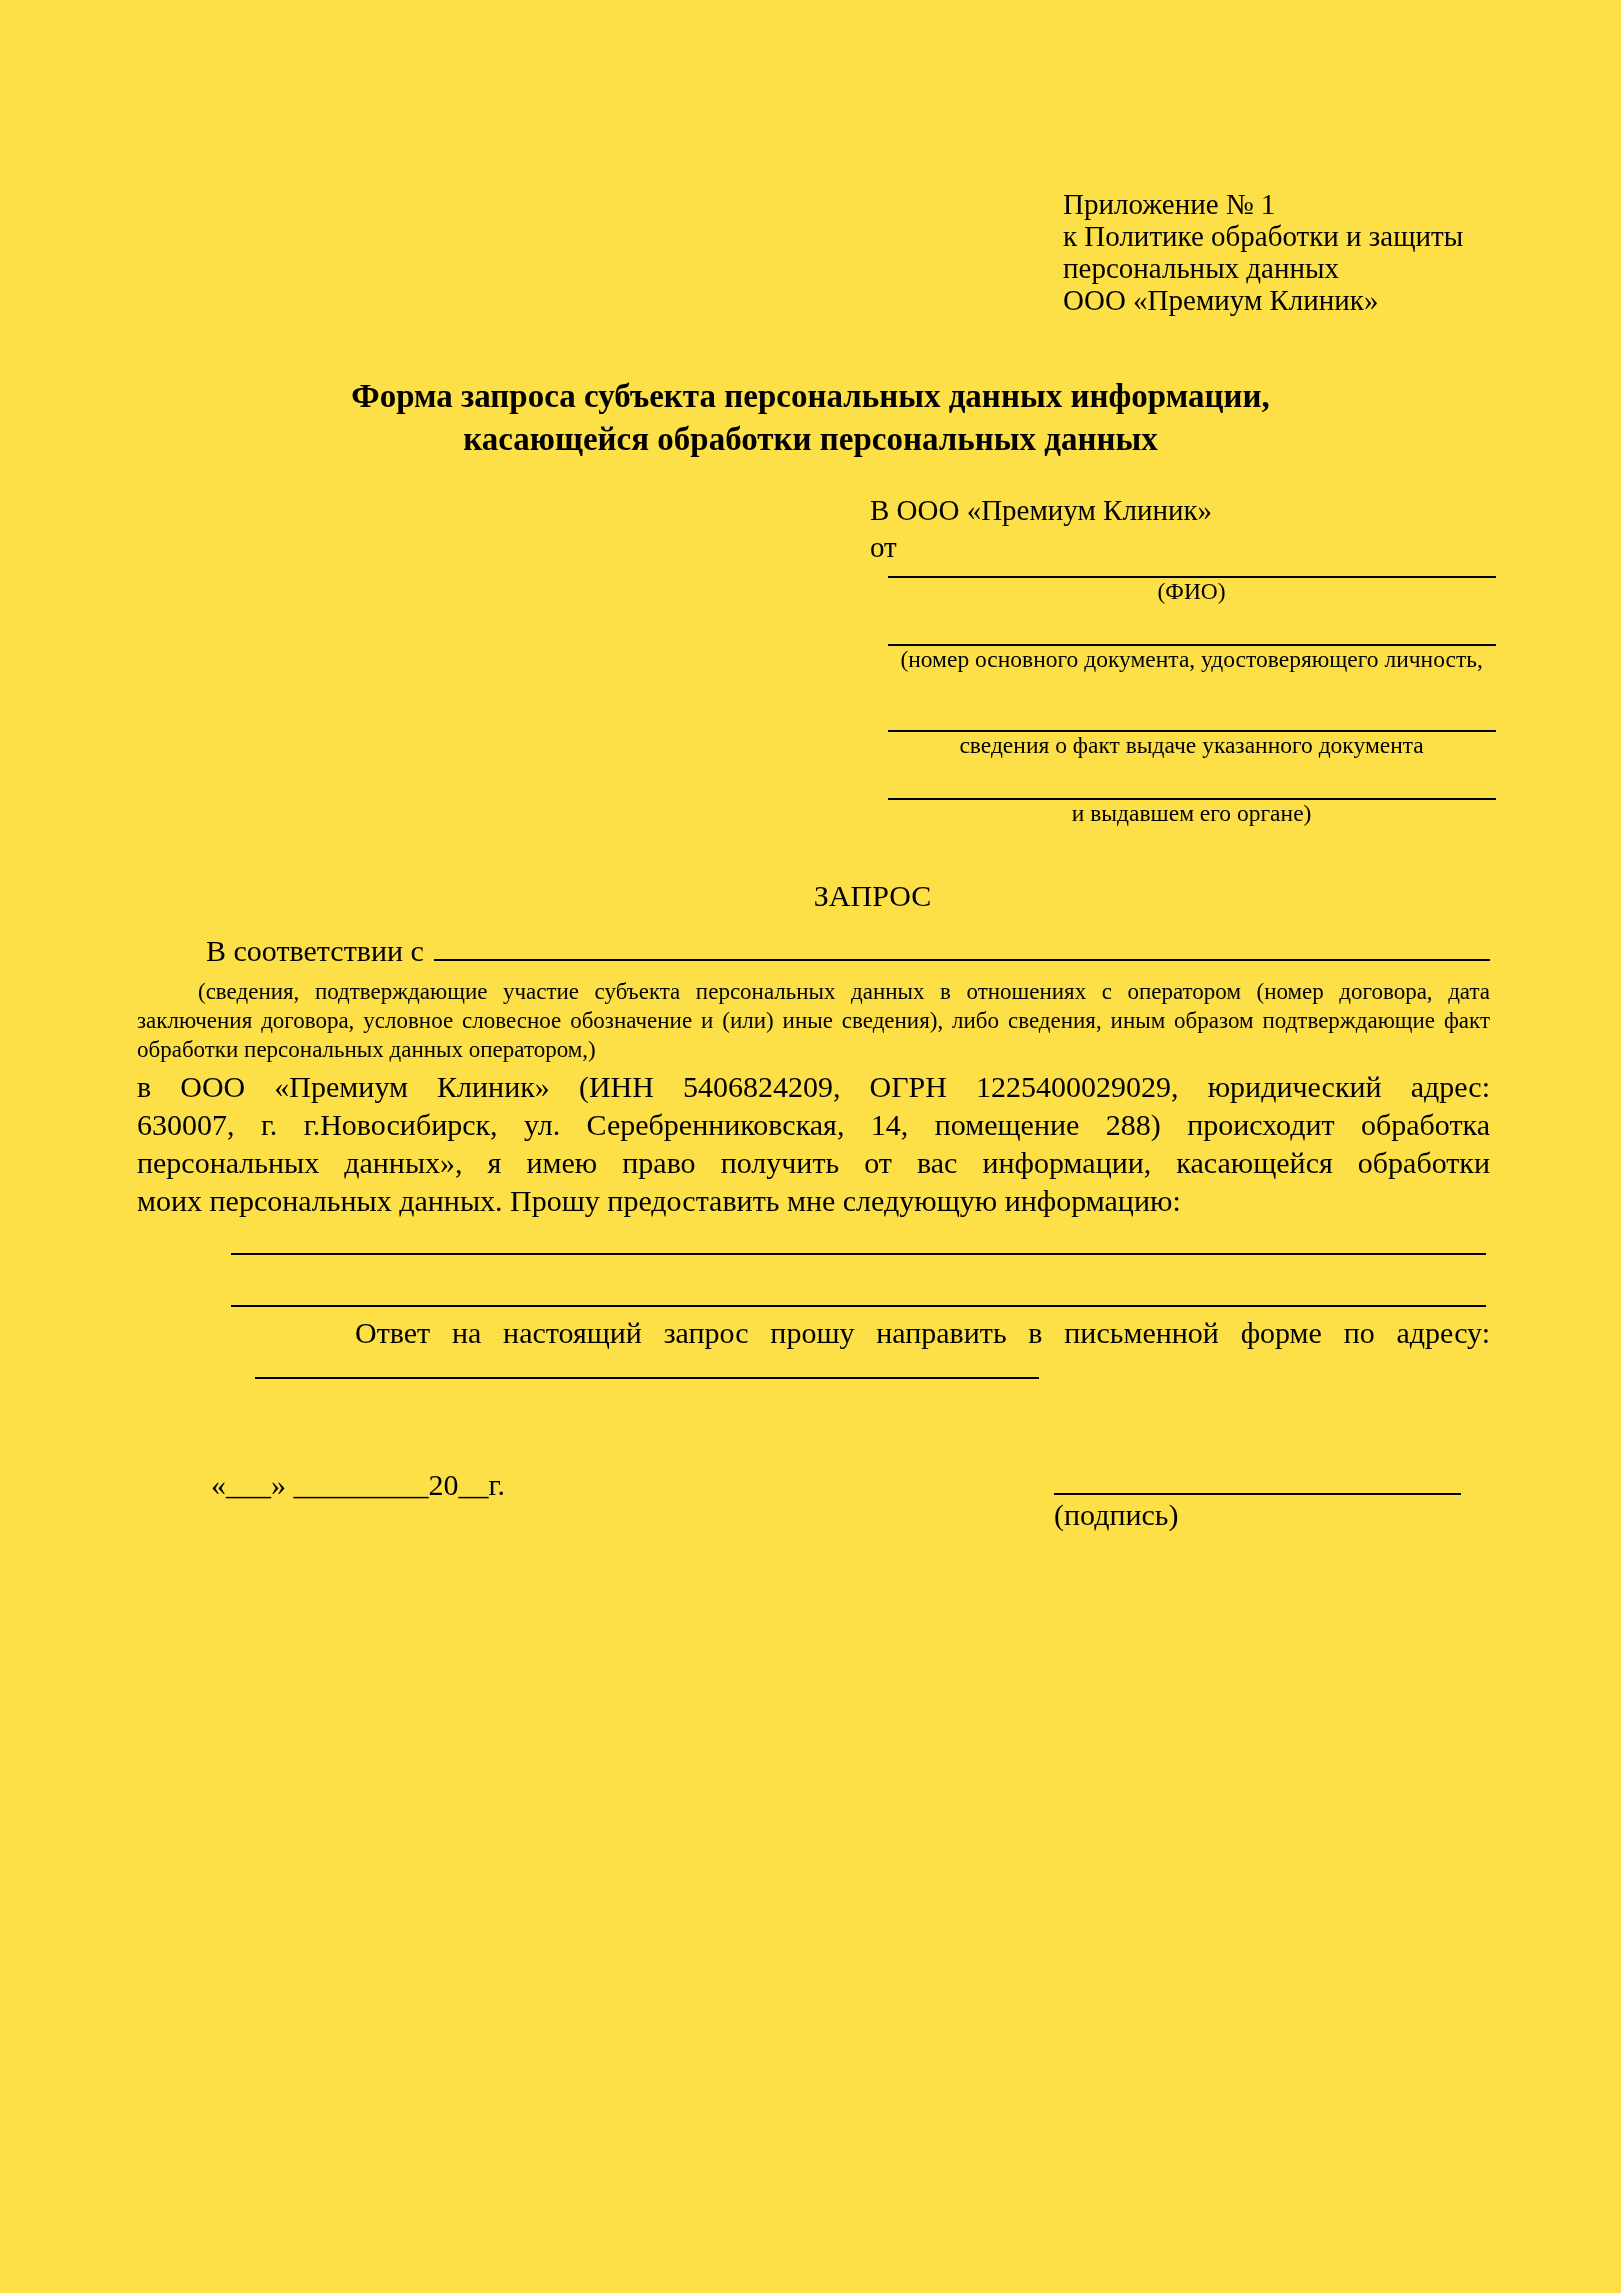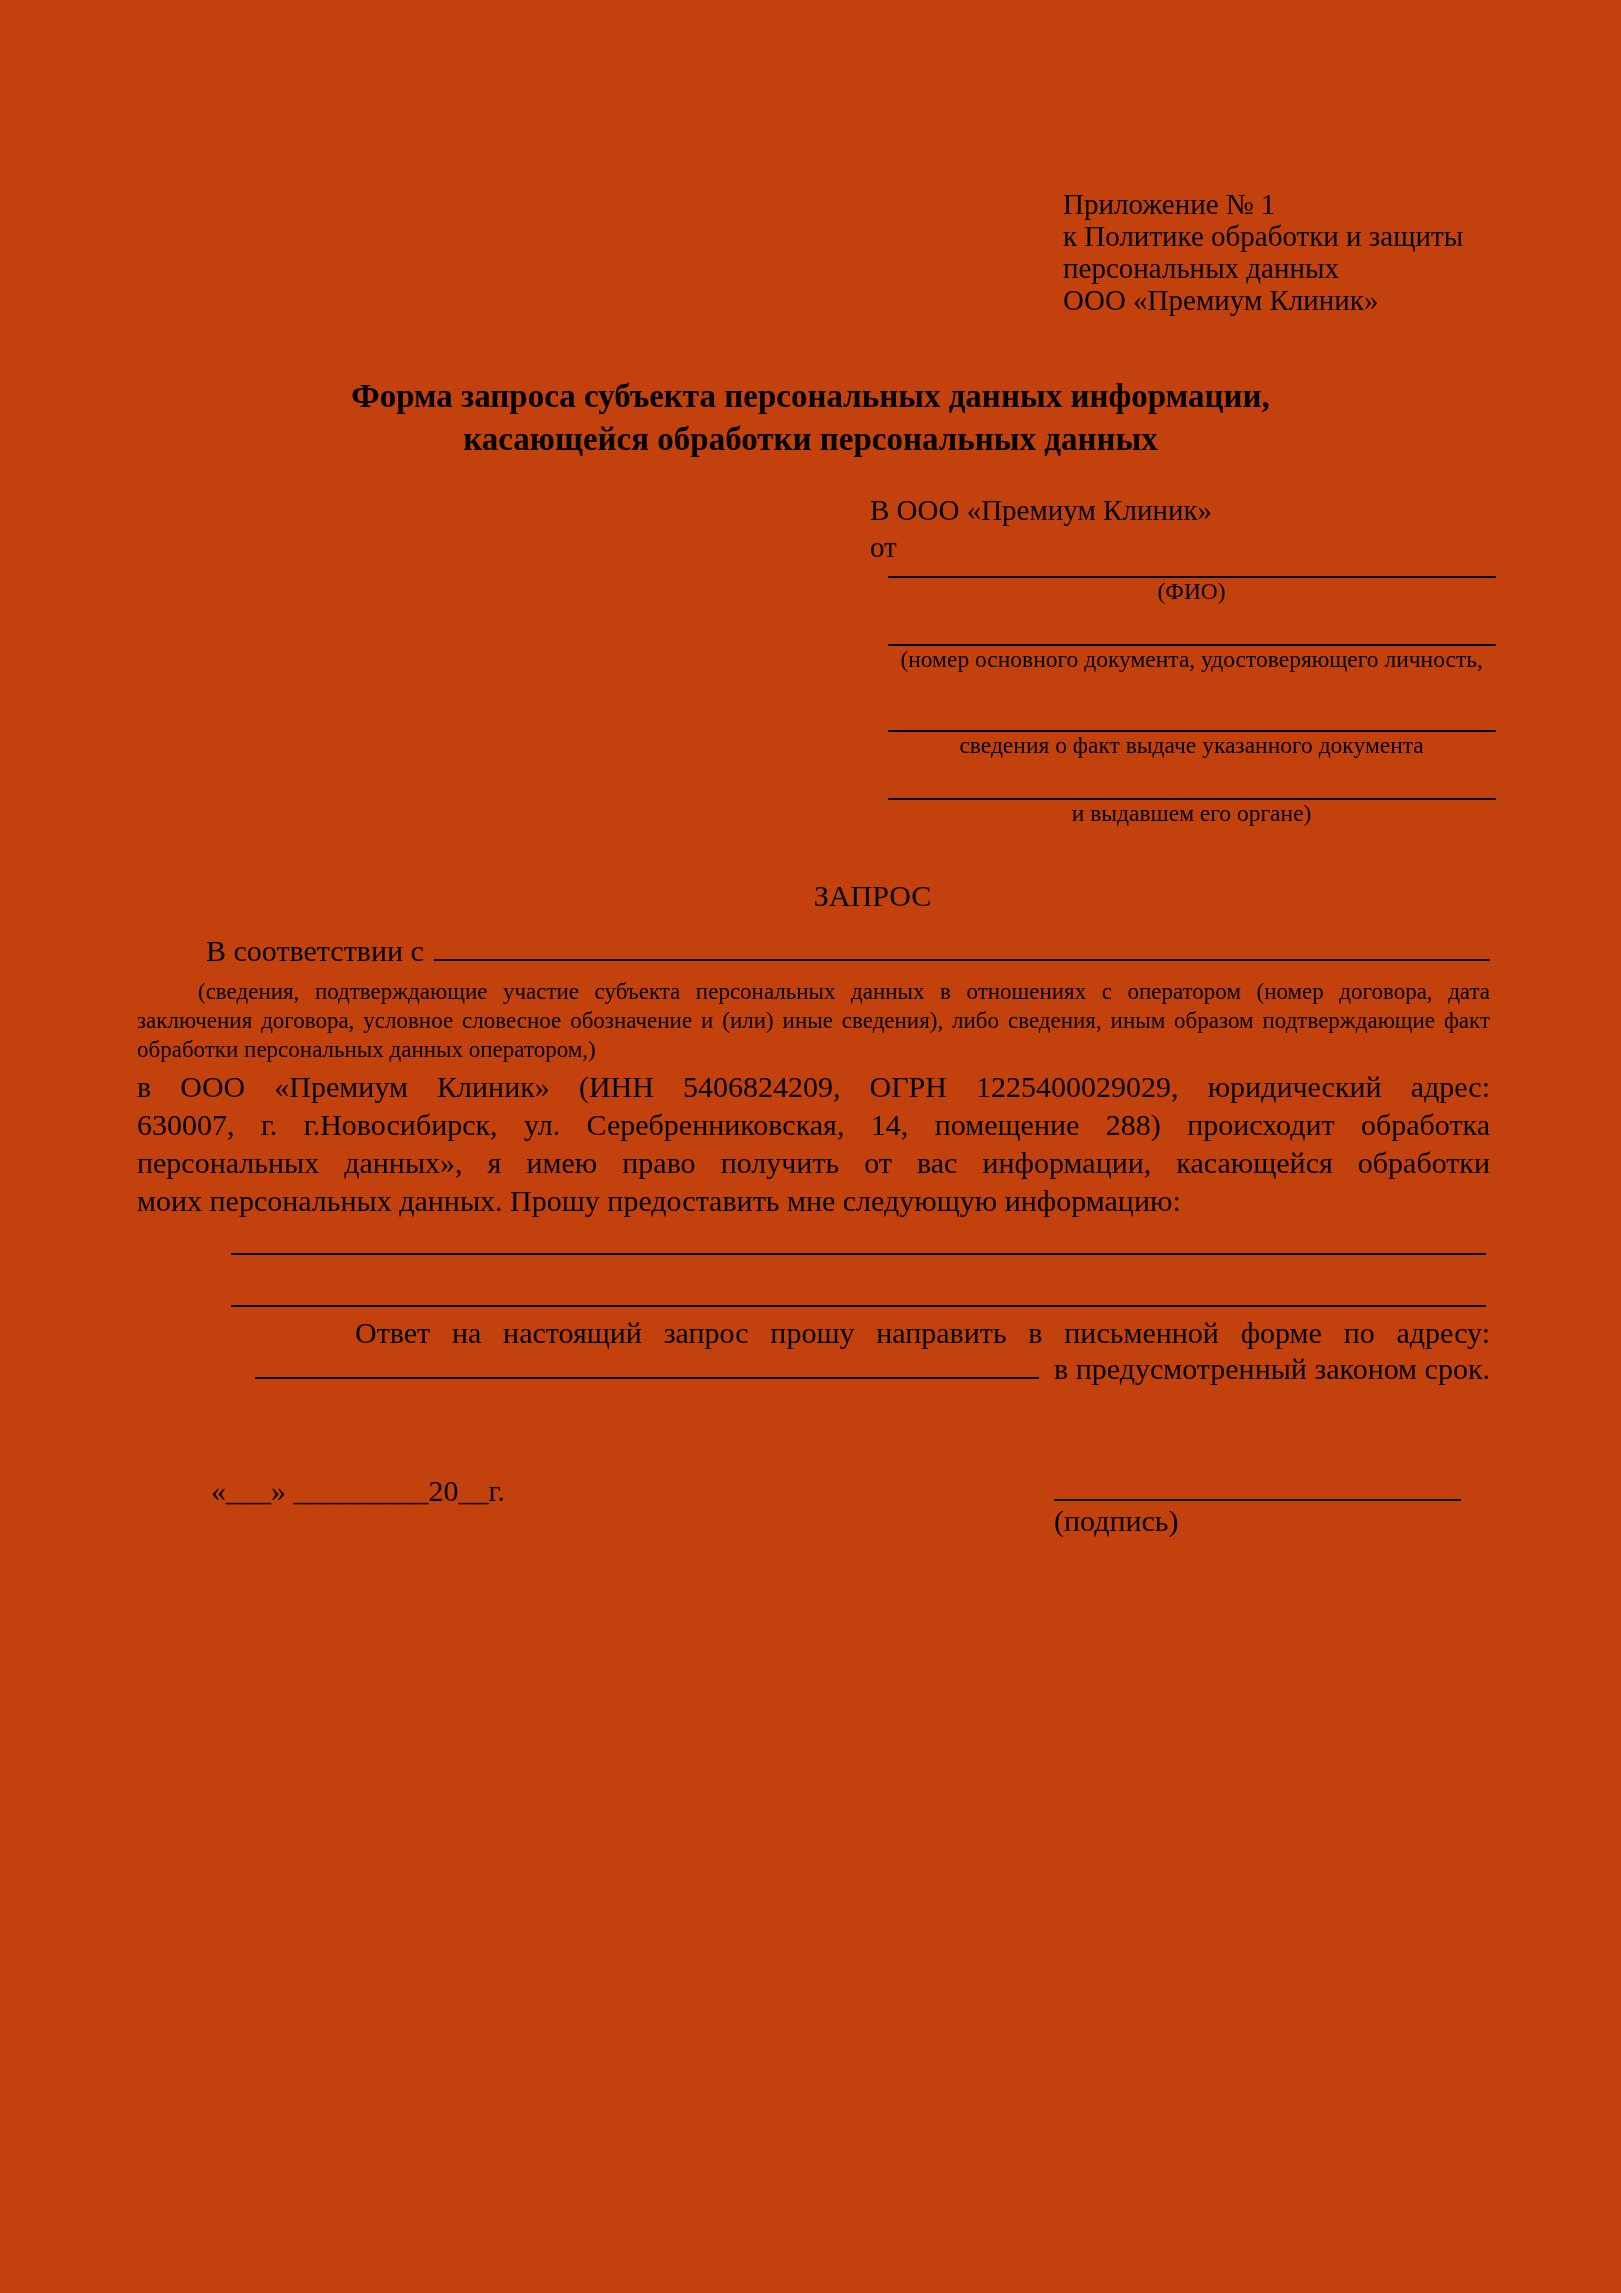--- a/index.html
+++ b/index.html
@@ -1,21 +1,21 @@
 <!DOCTYPE html>
 <html><head>
 <meta charset="utf-8">
 <style>
   * { margin: 0; padding: 0; box-sizing: border-box; }
   html, body { background: #ffffff; }
   .page {
     position: relative;
     width: 1621px;
     height: 2294px;
-    background: #c2410c;
+    background: #fde047;
     color: #000000;
     font-family: "Liberation Serif", "DejaVu Serif", serif;
     overflow: hidden;
   }
   .content {
     margin-left: 137px;
     width: 1353px;
   }
   
   .appendix {
@@ -207,21 +207,20 @@
     </div>
 
     <div class="blank-row b1"></div>
     <div class="blank-row b2"></div>
 
     <div class="answer1">Ответ на настоящий запрос прошу направить в письменной форме по адресу:</div>
 
     <div class="answer2">
       <div class="spacer"></div>
       <div class="addr-line"></div>
-      <div class="suffix">в предусмотренный законом срок.</div>
     </div>
 
     <div class="footer-row">
       <span class="date">«___» _________20__г.</span>
       <div class="sig-group">
         <div class="sig-line"></div>
         <span class="sig-caption">(подпись)</span>
       </div>
     </div>
   </div>

